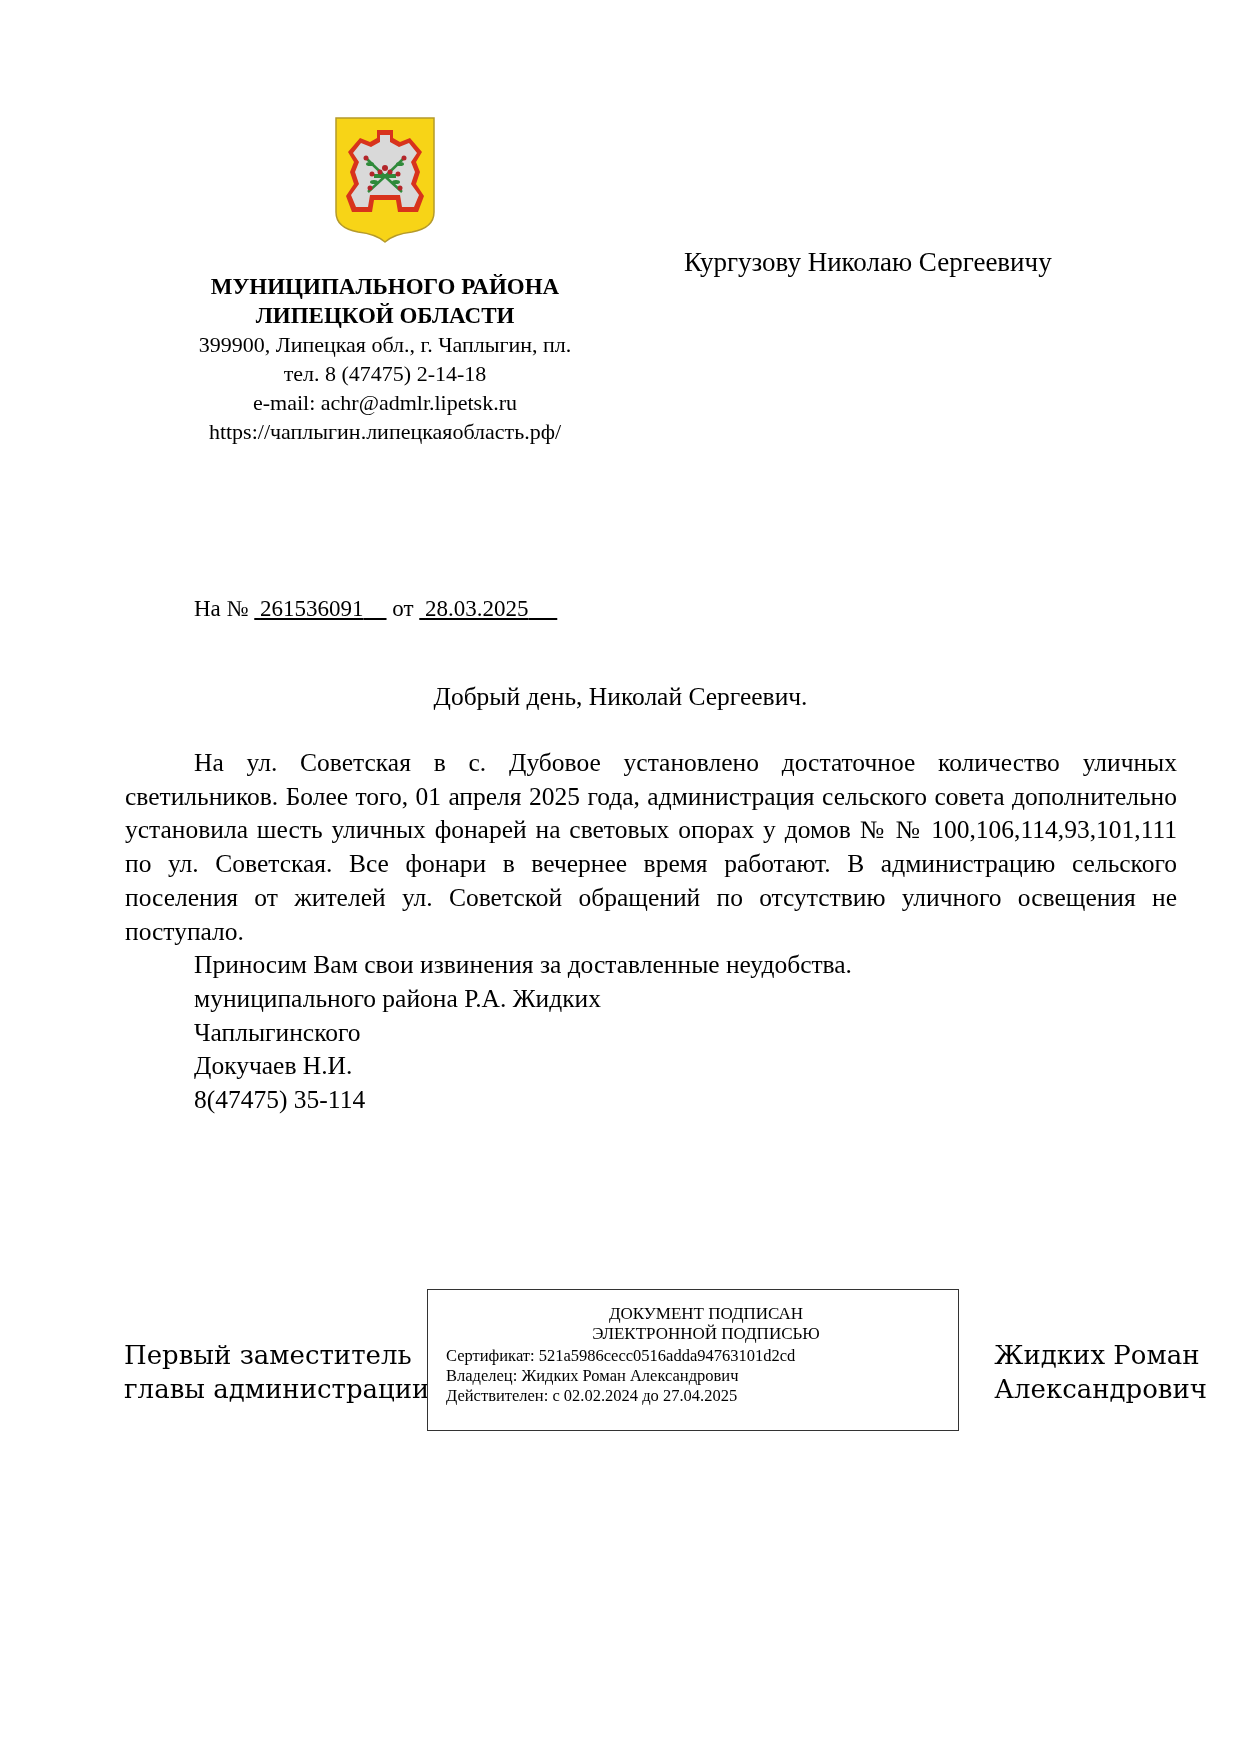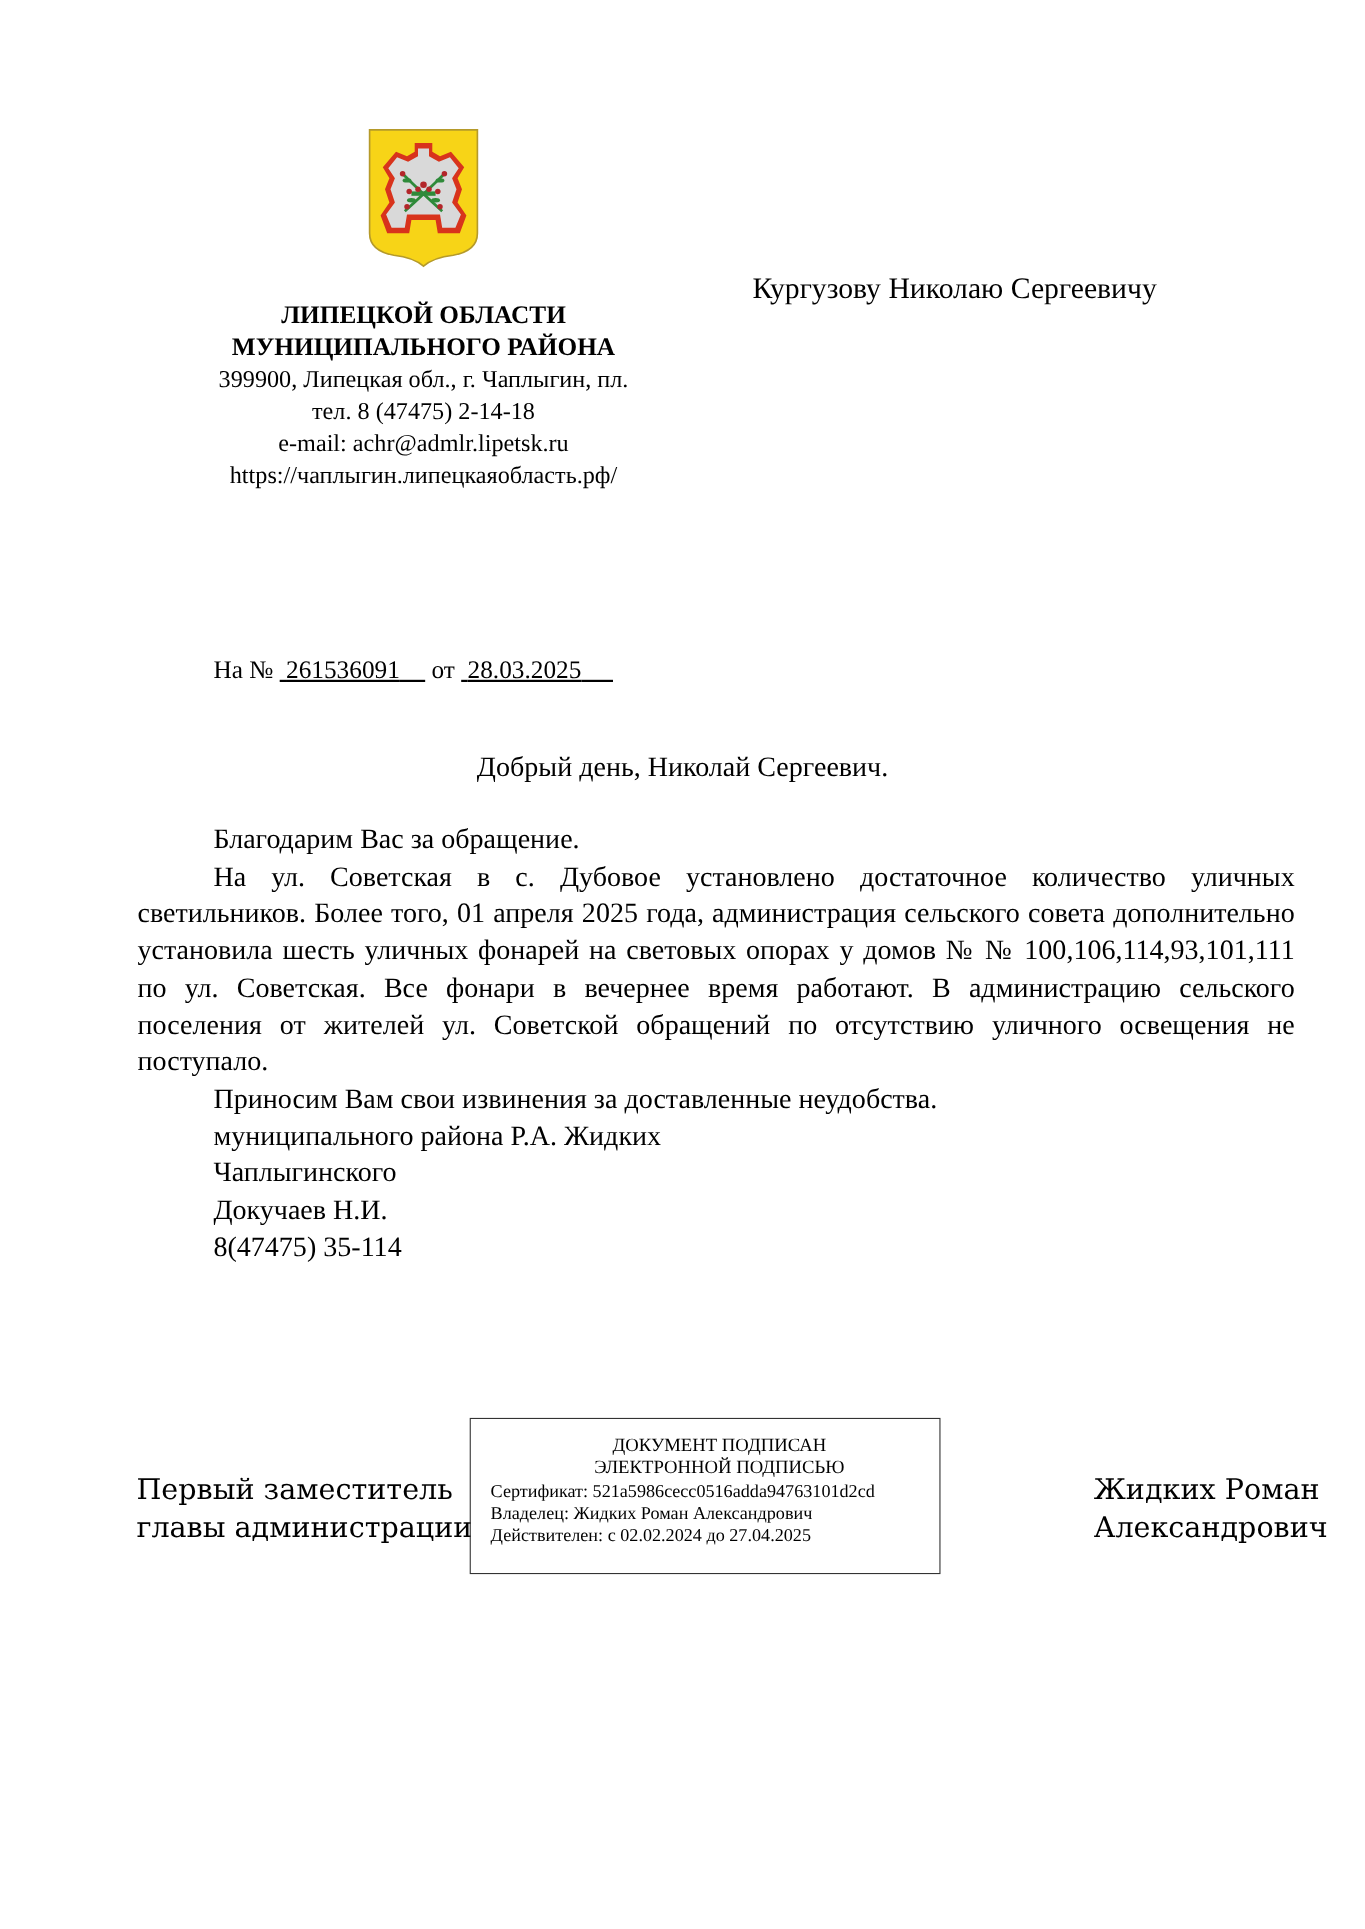--- a/index.html
+++ b/index.html
@@ -22,21 +22,21 @@
     #ref .u { text-decoration: underline; }
     #greeting { left: 0; width: 1241px; top: 680px; text-align: center; font-size: 25.5px; line-height: 34px; }
     #body { left: 125px; top: 746px; width: 1052px; }
     #body p { margin: 0; text-align: justify; font-size: 25.5px; line-height: 33.7px; }
     #body p.indent { text-indent: 69px; }
     #body p.ind-left { padding-left: 69px; text-align: left; }
 
     
     #sig-left { left: 124px; top: 1338px; font-size: 26px; line-height: 34px; font-family: "DejaVu Serif", "Liberation Serif", serif; }
     #sig-right { right: 34px; top: 1338px; font-size: 26px; line-height: 34px; font-family: "DejaVu Serif", "Liberation Serif", serif; }
-    #stamp { left: 427px; top: 1289px; width: 428px; height: 142px; border: 1.5px solid #333; box-sizing: border-box; }
+    #stamp { left: 427px; top: 1289px; width: 532px; height: 142px; border: 1.5px solid #333; box-sizing: border-box; }
     #stamp .title { text-align: center; font-size: 17px; line-height: 20px; margin-top: 14px; padding-left: 26px; }
     #stamp .lines { margin-top: 2px; padding-left: 18px; font-size: 16.5px; line-height: 20px; }
   </style>
 </head>
 <body>
 
 <div id="emblem" class="abs">
   <svg width="102" height="128" viewBox="0 0 102 128">
     <path d="M2 2 H100 V96 Q100 112 78 116 Q60 118 51 126 Q42 118 24 116 Q2 112 2 96 Z" fill="#f7d417" stroke="#b59a2a" stroke-width="1.5"></path>
     <path d="M43 14 L59 14 L59 22 L66 26 L76 22 L88 36 L82 46 L86 56 L82 68 L90 80 L84 96 L64 96 L62 84 L40 84 L38 96 L18 96 L12 80 L20 68 L16 56 L20 46 L14 36 L26 22 L36 26 L43 22 Z" fill="#d8331c"></path>
@@ -60,36 +60,35 @@
         <circle cx="64" cy="58" r="2.5"></circle>
       <circle cx="36" cy="72" r="2.5"></circle>
         <circle cx="66" cy="72" r="2.5"></circle>
       <circle cx="70" cy="42" r="2.5"></circle>
         <circle cx="32" cy="42" r="2.5"></circle>
     </g>
   </svg>
 </div>
 
 <div id="sender" class="abs">
+  <div class="bold">МУНИЦИПАЛЬНОГО РАЙОНА</div>
   <div class="bold">ЛИПЕЦКОЙ ОБЛАСТИ</div>
-  <div class="bold">МУНИЦИПАЛЬНОГО РАЙОНА</div>
   <div class="plain">399900, Липецкая обл., г. Чаплыгин, пл.</div>
   <div class="plain">тел. 8 (47475) 2-14-18</div>
   <div class="plain">e-mail: achr@admlr.lipetsk.ru</div>
   <div class="plain">https://чаплыгин.липецкаяобласть.рф/</div>
 </div>
 
 <div id="addressee" class="abs">Кургузову Николаю Сергеевичу</div>
 
 <div id="ref" class="abs"><span>На №</span> <span class="u"> <span>261536091</span>    </span> <span>от</span> <span class="u"> <span>28.03.2025</span>     </span></div>
 
 <div id="greeting" class="abs">Добрый день, Николай Сергеевич.</div>
 
 <div id="body" class="abs">
-  <p class="ind-left">Благодарим Вас за обращение.</p>
   <p class="indent">На ул. Советская в с. Дубовое установлено достаточное количество уличных светильников. Более того, 01 апреля 2025 года, администрация сельского совета дополнительно установила шесть уличных фонарей на световых опорах у домов № № 100,106,114,93,101,111 по ул. Советская. Все фонари в вечернее время работают. В администрацию сельского поселения от жителей ул. Советской обращений по отсутствию уличного освещения не поступало.</p>
   <p class="ind-left">Приносим Вам свои извинения за доставленные неудобства.</p>
   <p class="ind-left">муниципального района Р.А. Жидких</p>
   <p class="ind-left">Чаплыгинского</p>
   <p class="ind-left">Докучаев Н.И.</p>
   <p class="ind-left">8(47475) 35-114</p>
 </div>
 
 <div id="sig-left" class="abs">
   <div>Первый заместитель</div>

